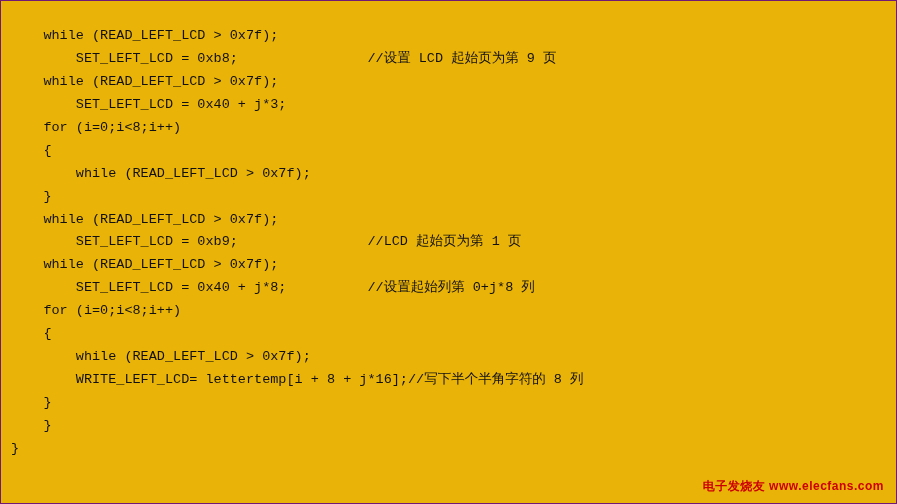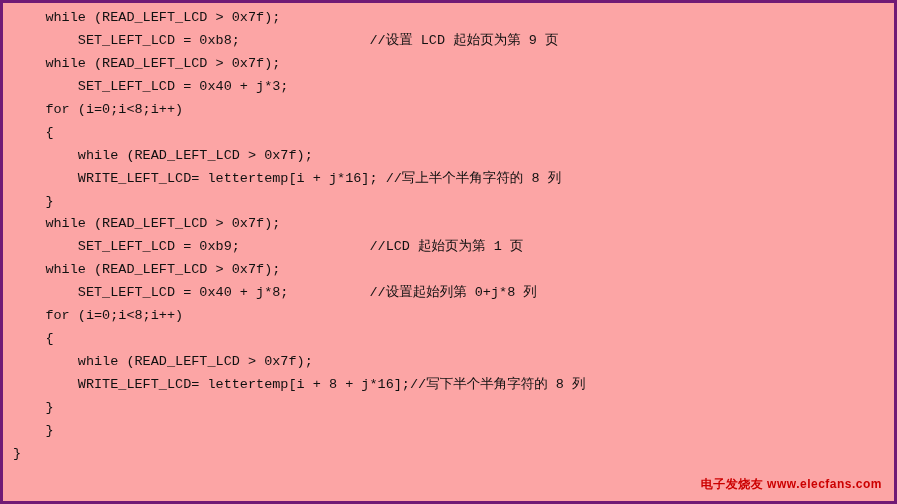--- a/index.html
+++ b/index.html
@@ -11,23 +11,23 @@
       width: 897px;
       height: 504px;
       background-color: #f5f5f0;
       font-family: 'Courier New', Courier, monospace;
       font-size: 14px;
       overflow: hidden;
     }
     .code-container {
       width: 100%;
       height: 100%;
-      background-color: #fca5a5;
-      padding: 4px 10px;
-      border: 3px solid #701a75;
+      background-color: #eab308;
+      padding: 24px 10px;
+      border: 1px solid #701a75;
       position: relative;
     }
     .code-line {
       line-height: 1.7;
       white-space: pre;
       color: #111;
       font-size: 13.5px;
     }
     .watermark {
       position: absolute;
@@ -46,21 +46,20 @@
 
 <div class="code-container">
   <div id="code-lines">
       <div class="code-line">    while (READ_LEFT_LCD &gt; 0x7f);</div>
       <div class="code-line">        SET_LEFT_LCD = 0xb8;                //设置 LCD 起始页为第 9 页</div>
       <div class="code-line">    while (READ_LEFT_LCD &gt; 0x7f);</div>
       <div class="code-line">        SET_LEFT_LCD = 0x40 + j*3;</div>
       <div class="code-line">    for (i=0;i&lt;8;i++)</div>
       <div class="code-line">    {</div>
       <div class="code-line">        while (READ_LEFT_LCD &gt; 0x7f);</div>
-      <div class="code-line">        WRITE_LEFT_LCD= lettertemp[i + j*16]; //写上半个半角字符的 8 列</div>
       <div class="code-line">    }</div>
       <div class="code-line">    while (READ_LEFT_LCD &gt; 0x7f);</div>
       <div class="code-line">        SET_LEFT_LCD = 0xb9;                //LCD 起始页为第 1 页</div>
       <div class="code-line">    while (READ_LEFT_LCD &gt; 0x7f);</div>
       <div class="code-line">        SET_LEFT_LCD = 0x40 + j*8;          //设置起始列第 0+j*8 列</div>
       <div class="code-line">    for (i=0;i&lt;8;i++)</div>
       <div class="code-line">    {</div>
       <div class="code-line">        while (READ_LEFT_LCD &gt; 0x7f);</div>
       <div class="code-line">        WRITE_LEFT_LCD= lettertemp[i + 8 + j*16];//写下半个半角字符的 8 列</div>
       <div class="code-line">    }</div>

